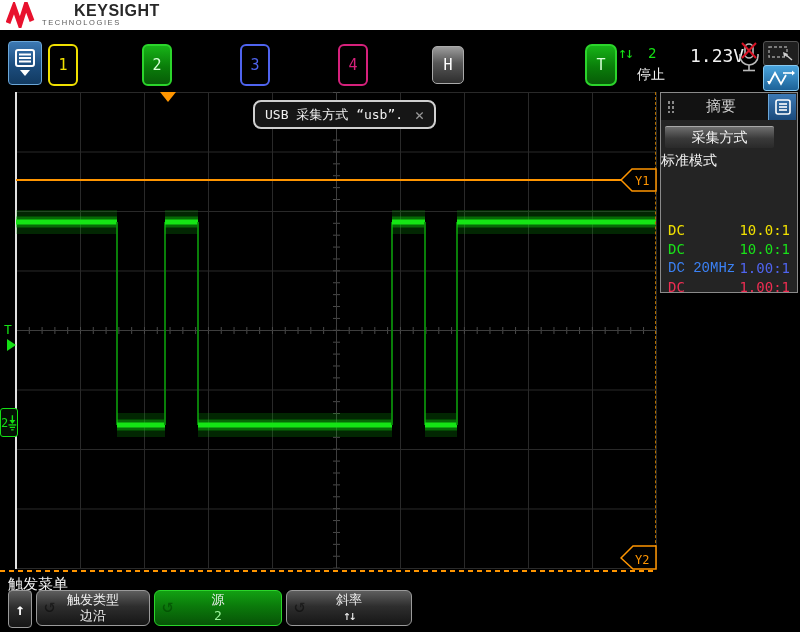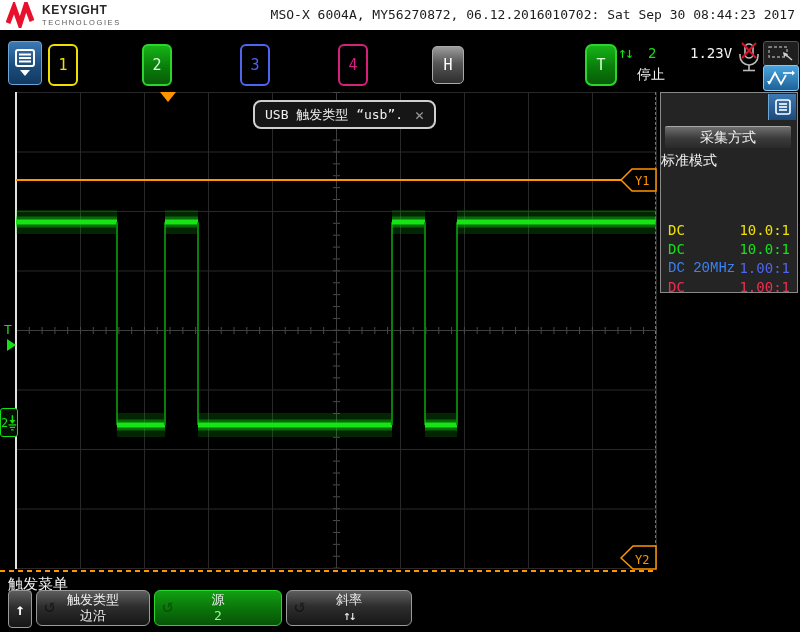--- a/index.html
+++ b/index.html
@@ -1,40 +1,40 @@
 <!DOCTYPE html>
 <html><head>
 <meta charset="utf-8">
 <style>
   html,body{margin:0;padding:0;background:#000;}
   body{width:800px;height:632px;position:relative;overflow:hidden;
        font-family:"DejaVu Sans Mono",monospace;-webkit-font-smoothing:none;}
   
   .titlebar{position:absolute;left:0;top:0;width:800px;height:30px;background:#fff;}
   .logo{position:absolute;left:6px;top:2px;display:flex;align-items:center;gap:6px;}
-  .logo-text .brand{font-family:"Liberation Sans",sans-serif;font-weight:bold;font-size:12px;color:#282828;letter-spacing:.5px;line-height:15px;}
+  .logo-text .brand{font-family:"Liberation Sans",sans-serif;font-weight:bold;font-size:16px;color:#282828;letter-spacing:.5px;line-height:15px;margin-left:32px;}
   .logo-text .brand-sub{font-family:"Liberation Sans",sans-serif;font-size:7.5px;color:#5a5a5a;letter-spacing:1.6px;line-height:9px;}
   .scope-id{position:absolute;right:5px;top:7px;font-size:13px;color:#1c1c1c;white-space:pre;}
   
   .toolbar{position:absolute;left:0;top:30px;width:800px;height:60px;background:#000;}
   .menu-btn{position:absolute;left:8px;top:11px;width:32px;height:42px;border-radius:4px;
     background:linear-gradient(#3c79b4,#1c4d7e 55%,#123a61);border:1px solid #6aa6d8;
     display:flex;flex-direction:column;align-items:center;justify-content:center;gap:2px;}
   .chbtn{position:absolute;top:14px;width:26px;height:38px;border-radius:6px;background:#000;
     border:2px solid #888;display:flex;align-items:center;justify-content:center;font-size:15px;}
   .btn-green-fill{background:linear-gradient(#17b317,#0a7d0a 55%,#075c07)!important;}
   .readout{position:absolute;color:#f2f2f2;font-size:13px;line-height:21px;text-align:right;white-space:pre;}
   .hbtn{position:absolute;left:432px;top:16px;width:30px;height:36px;border-radius:5px;color:#fff;
     background:linear-gradient(#9c9c9c,#565656 45%,#2e2e2e);border:1px solid #aaa;
     display:flex;align-items:center;justify-content:center;font-size:15px;}
   .tbtn{position:absolute;left:585px;top:14px;width:28px;height:38px;border-radius:7px;color:#d9ffd9;
     border:2px solid #2bd52b;display:flex;align-items:center;justify-content:center;font-size:15px;}
   .trig-slope{position:absolute;left:618px;top:14px;font-size:15px;letter-spacing:-2px;}
   .trig-src{position:absolute;left:648px;top:15px;font-size:14px;}
-  .trig-level{position:absolute;left:690px;top:15px;font-size:14px;color:#f2f2f2;}
+  .trig-level{position:absolute;left:690px;top:15px;font-size:18px;color:#f2f2f2;}
   .run-status{position:absolute;left:637px;top:36px;font-size:14px;color:#f2f2f2;font-family:Liberation Mono, monospace;}
   .mic{position:absolute;left:736px;top:12px;}
   .cap-btn{position:absolute;left:763px;top:11px;width:34px;height:23px;background:#1f1f1f;
     border:1px solid #555;border-radius:3px;display:flex;align-items:center;justify-content:center;}
   .wave-btn{position:absolute;left:763px;top:35px;width:34px;height:24px;border-radius:3px;
     background:linear-gradient(#49a4dd,#1d6298);border:1px solid #86c8f0;
     display:flex;align-items:center;justify-content:center;}
   
   .screen{position:absolute;left:0;top:90px;width:660px;height:480px;background:#000;overflow:hidden;}
   .grid{position:absolute;left:16px;top:2px;width:641px;height:477px;
@@ -68,21 +68,21 @@
   .sidebar{position:absolute;left:660px;top:92px;width:136px;height:199px;background:#242424;
     border:1px solid #8a8a8a;}
   .sb-header{position:absolute;left:0;top:0;width:108px;height:27px;background:#121212;
     display:flex;align-items:center;justify-content:space-between;padding:0 6px;}
   .sb-title{color:#cfcfcf;font-size:15px;}
   .dots{width:7px;height:13px;background-image:radial-gradient(#8a8a8a 1px,transparent 1.1px);
     background-size:4px 5px;}
   .sb-menu-btn{position:absolute;right:1px;top:1px;width:27px;height:26px;
     background:linear-gradient(#3c79b4,#1a4a7c);border-left:1px solid #6aa6d8;
     display:flex;align-items:center;justify-content:center;}
-  .sb-bar{position:absolute;left:4px;width:126px;height:21px;border-radius:2px;
+  .sb-bar{position:absolute;left:4px;width:109px;height:21px;border-radius:2px;
     background:linear-gradient(#6e6e6e,#3a3a3a 55%,#2a2a2a);border-top:1px solid #a8a8a8;
     display:flex;align-items:center;justify-content:center;color:#f2f2f2;font-size:14px;}
   .sb-text{position:absolute;width:100%;text-align:left;color:#f2f2f2;font-size:14px;}
   .sb-rate{position:absolute;left:0;top:78px;width:100%;display:flex;justify-content:space-between;
     padding:0 8px;box-sizing:border-box;color:#f2f2f2;font-size:14px;}
   .ch-row{position:absolute;left:0;width:100%;display:flex;justify-content:space-between;
     padding:0 7px;box-sizing:border-box;font-size:14px;}
   .ch-bw{white-space:pre;}
   
   .bottombar{position:absolute;left:0;top:570px;width:632px;height:62px;background:#000;}
@@ -108,21 +108,20 @@
 <div class="titlebar">
   <div class="logo">
     <svg width="30" height="26" viewBox="0 0 30 26">
       <polyline points="2,21 8,5 14,22 20,3 26,19" fill="none" stroke="#e8112d" stroke-width="5" stroke-linejoin="miter"></polyline>
     </svg>
     <div class="logo-text">
       <div class="brand">KEYSIGHT</div>
       <div class="brand-sub">TECHNOLOGIES</div>
     </div>
   </div>
-  <div class="scope-id">MSO-X 6004A, MY56270872, 06.12.2016010702: Sat Sep 30 08:44:23 2017</div>
 </div>
 
 <div class="toolbar">
   <div class="menu-btn">
     <svg width="22" height="28" viewBox="0 0 22 28">
       <rect x="2" y="1" width="18" height="16" rx="2" fill="none" stroke="#fff" stroke-width="2"></rect>
       <line x1="5" y1="5.5" x2="17" y2="5.5" stroke="#fff" stroke-width="2"></line>
       <line x1="5" y1="9" x2="17" y2="9" stroke="#fff" stroke-width="2"></line>
       <line x1="5" y1="12.5" x2="17" y2="12.5" stroke="#fff" stroke-width="2"></line>
       <polygon points="6,21 16,21 11,27" fill="#fff"></polygon>
@@ -237,26 +236,31 @@
     <svg width="9" height="18" viewBox="0 0 9 18">
       <line x1="4.5" y1="1" x2="4.5" y2="8" stroke="#14e014" stroke-width="1.4"></line>
       <polygon points="1.5,6 7.5,6 4.5,10" fill="#14e014"></polygon>
       <line x1="0.5" y1="11" x2="8.5" y2="11" stroke="#14e014" stroke-width="1.3"></line>
       <line x1="1.8" y1="13.5" x2="7.2" y2="13.5" stroke="#14e014" stroke-width="1.3"></line>
       <line x1="3.2" y1="16" x2="5.8" y2="16" stroke="#14e014" stroke-width="1.3"></line>
     </svg>
   </div>
 
   <div class="toast">
-    <span class="toast-text">USB 触发类型 “usb”.</span>
+    <span class="toast-text">USB 采集方式 “usb”.</span>
     <span class="toast-x">✕</span>
   </div>
 </div>
 
 <div class="sidebar">
+  <div class="sb-header">
+    <span class="dots"></span>
+    <span class="sb-title">摘要</span>
+    <span class="dots"></span>
+  </div>
   <div class="sb-menu-btn">
     <svg width="16" height="16" viewBox="0 0 16 16">
       <rect x="1" y="1" width="14" height="14" rx="2" fill="none" stroke="#fff" stroke-width="1.6"></rect>
       <line x1="4" y1="5" x2="12" y2="5" stroke="#fff" stroke-width="1.6"></line>
       <line x1="4" y1="8" x2="12" y2="8" stroke="#fff" stroke-width="1.6"></line>
       <line x1="4" y1="11" x2="12" y2="11" stroke="#fff" stroke-width="1.6"></line>
     </svg>
   </div>
 
   <div class="sb-bar" style="top:33px;">采集方式</div>

